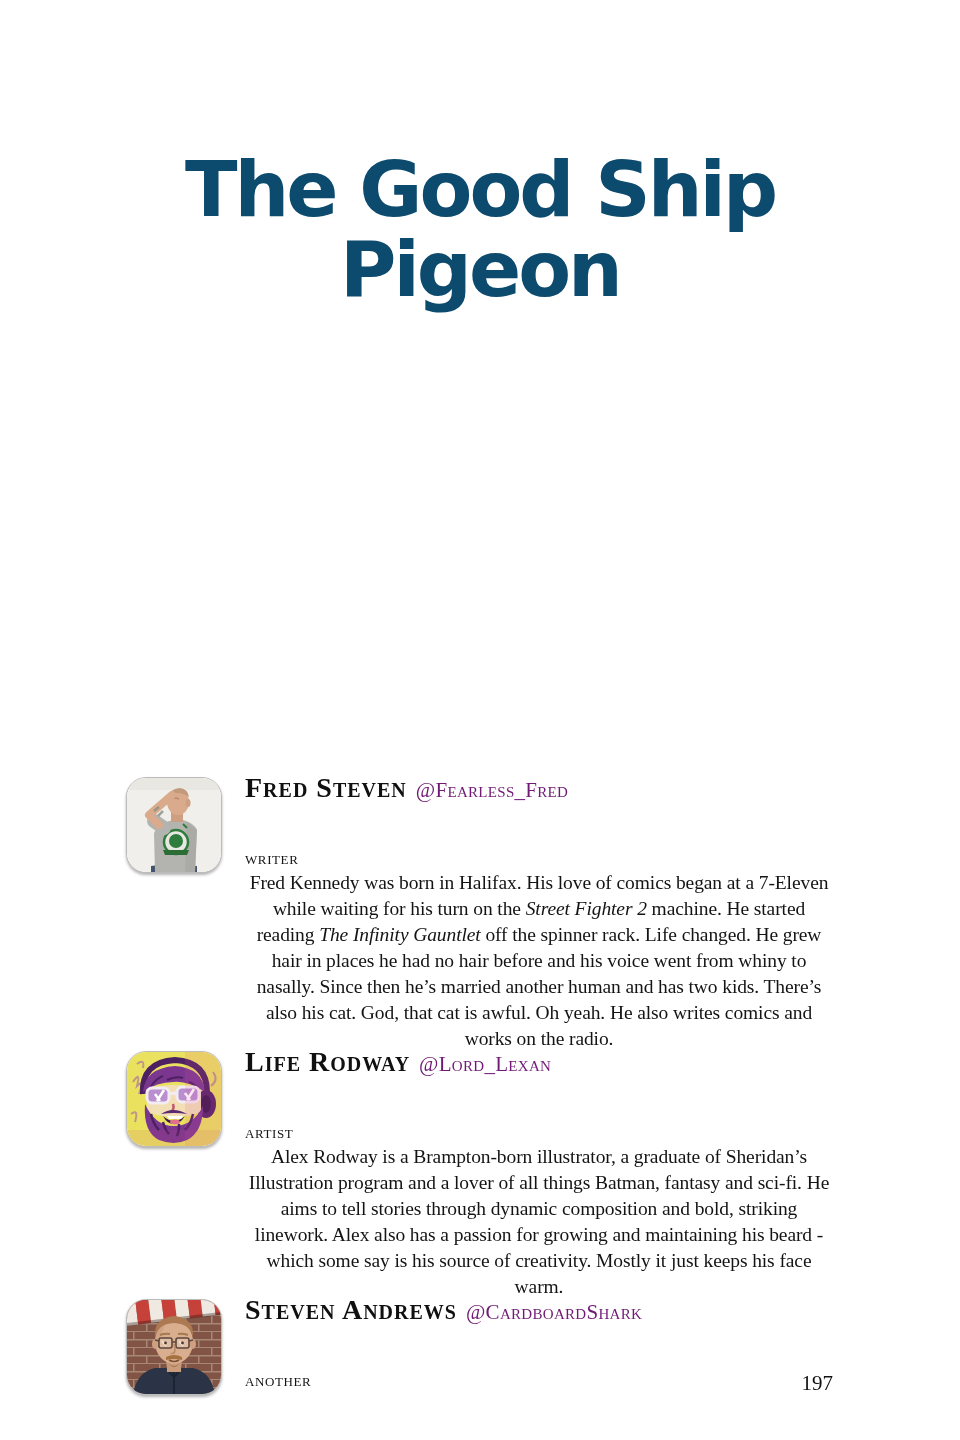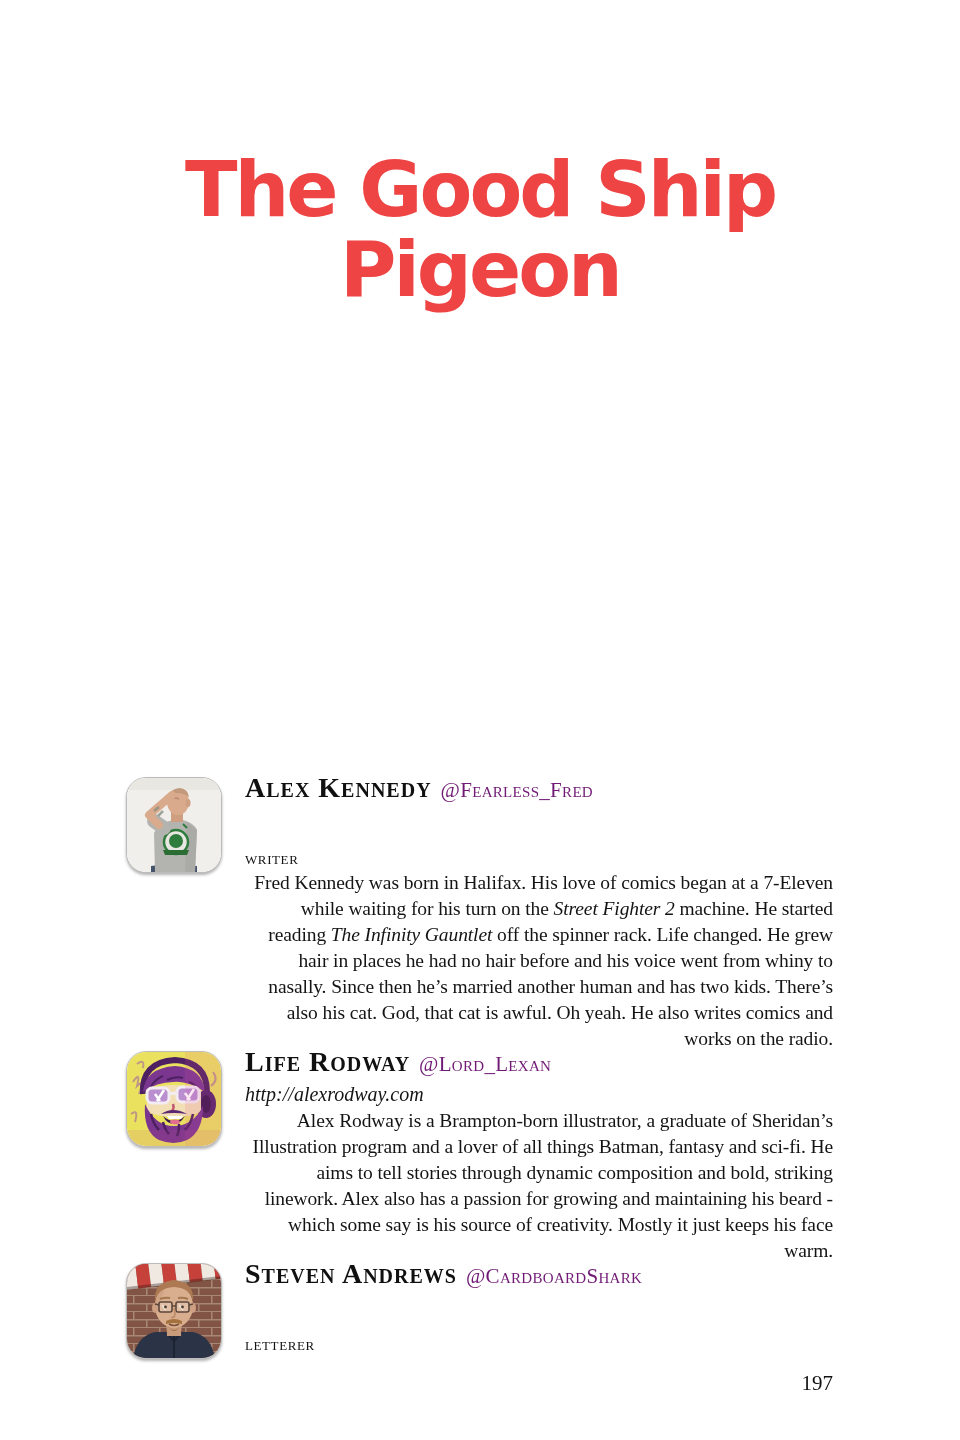--- a/index.html
+++ b/index.html
@@ -4,42 +4,42 @@
 <style>
   html,body{margin:0;padding:0;background:#ffffff;}
   .page{
     position:relative;width:960px;height:1440px;background:#ffffff;
     font-family:"Liberation Serif",serif;color:#121212;overflow:hidden;
   }
   
   .title{
     position:absolute;left:0;top:150px;width:100%;text-align:center;
     font-family:"DejaVu Sans",sans-serif;font-weight:bold;
-    font-size:77px;line-height:80px;letter-spacing:-3px;color:#ef4444;
+    font-size:77px;line-height:80px;letter-spacing:-3px;color:#0c4a6e;
   }
   
   .credits{position:absolute;left:245px;top:772px;width:588px;}
   .contrib{position:relative;margin-bottom:-6px;}
   .name-line{line-height:32px;white-space:nowrap;}
   .name{
     font-size:28px;font-weight:bold;font-variant:small-caps;
     letter-spacing:1px;color:#101010;
   }
   .handle{
     font-size:21px;font-variant:small-caps;
     margin-left:9px;letter-spacing:.3px;color:#701a75;
   }
   .role{
     font-size:19px;font-variant:small-caps;line-height:20px;
     letter-spacing:.6px;color:#141414;margin-top:40px;
   }
   .url{font-size:20px;font-style:italic;line-height:24px;color:#141414;}
   .bio{
     margin:2px 0 0 0;font-size:19.5px;line-height:26px;
-    letter-spacing:-.1px;color:#141414;text-align:right;
+    letter-spacing:-.1px;color:#141414;text-align:center;
   }
   .bio.justified{text-align:justify;}
   .italic{font-style:italic;}
   
   .avatar{
     position:absolute;left:-119px;top:5px;width:94px;height:94px;
     border-radius:20px;overflow:hidden;border:1px solid #bcbcbc;
     box-shadow:0 2px 3px rgba(0,0,0,.30);background:#fff;
   }
   .avatar svg{display:block;width:100%;height:100%;}
@@ -78,21 +78,21 @@
           <ellipse cx="51" cy="24" rx="11" ry="13" fill="#d9aa8b"></ellipse>
           <path d="M40,20 Q44,10 53,10 Q61,11 62,19 Q56,15 51,15 Q44,15 40,20 Z" fill="#c3997c"></path>
           <ellipse cx="61" cy="25" rx="2.5" ry="4" fill="#cf9f82"></ellipse>
           <path d="M44,21 Q48,19 52,21" stroke="#b98a6e" stroke-width="1.5" fill="none"></path>
           <line x1="37" y1="50" x2="27" y2="43" stroke="#b3b3af" stroke-width="14" stroke-linecap="round"></line>
           <polyline points="32,47 22,37 45,17" fill="none" stroke="#d9aa8b" stroke-width="8" stroke-linecap="round" stroke-linejoin="round"></polyline>
           <path d="M27,33 l5,-4 M31,38 l5,-5" stroke="#8a8f84" stroke-width="2.5" opacity=".8"></path>
         </svg>
       </div>
       <div class="name-line">
-        <span class="name">Alex Kennedy</span><span class="handle">@Fearless_Fred</span>
+        <span class="name">Fred Steven</span><span class="handle">@Fearless_Fred</span>
       </div>
       <div class="role">writer</div>
       <p class="bio"><span>Fred Kennedy was born in Halifax. His love of comics began at a 7-Eleven while waiting for his turn on the </span><span class="italic">Street Fighter 2</span><span> machine. He started reading </span><span class="italic">The Infinity Gauntlet</span><span> off the spinner rack. Life changed. He grew hair in places he had no hair before and his voice went from whiny to nasally. Since then he’s married another human and has two kids. There’s also his cat. God, that cat is awful. Oh yeah. He also writes comics and works on the radio.</span></p>
     </section>
 
     <section class="contrib">
       <div class="avatar">
         <svg viewBox="0 0 94 94" aria-hidden="true">
           <rect width="94" height="94" fill="#eae25f"></rect>
           <g stroke="#9a5aa8" stroke-width="2" fill="none" opacity=".55">
@@ -120,21 +120,21 @@
           <path d="M36,64 Q47,74 58,64 Q53,72 47,72 Q40,72 36,64 Z" fill="#3c1750"></path>
           <path d="M40,64 L56,64 L54,67 L42,67 Z" fill="#ffffff"></path>
           <ellipse cx="48" cy="70" rx="5" ry="2.5" fill="#e0708e"></ellipse>
           <rect x="58" width="36" height="94" fill="#e3559a" opacity=".14"></rect>
           <rect y="78" width="94" height="16" fill="#c4487e" opacity=".12"></rect>
         </svg>
       </div>
       <div class="name-line">
         <span class="name">Life Rodway</span><span class="handle">@Lord_Lexan</span>
       </div>
-      <div class="url">http://alexrodway.com</div>
+      <div class="role">artist</div>
       <p class="bio"><span>Alex Rodway is a Brampton-born illustrator, a graduate of Sheridan’s Illustration program and a lover of all things Batman, fantasy and sci-fi. He aims to tell stories through dynamic composition and bold, striking linework. Alex also has a passion for growing and maintaining his beard - which some say is his source of creativity. Mostly it just keeps his face warm.</span></p>
     </section>
 
     <section class="contrib">
       <div class="avatar">
         <svg viewBox="0 0 94 94" aria-hidden="true">
           <defs>
             <pattern id="bricks" width="26" height="16" patternUnits="userSpaceOnUse">
               <rect width="26" height="16" fill="#8d5f4e"></rect>
               <rect width="26" height="1.5" y="7" fill="#bb9a86"></rect>
@@ -178,20 +178,20 @@
           <path d="M33,35 q5,-2 10,-1 M51,34 q5,-1 10,1" stroke="#a5794f" stroke-width="2" fill="none"></path>
           <path d="M47,44 q2,6 0,9 q-2,1 -3,0" stroke="#b98a68" stroke-width="1.6" fill="none"></path>
           <path d="M39,57 Q47,53 55,57 L55,60 Q47,58 39,60 Z" fill="#a5713f"></path>
           <path d="M41,62 Q47,72 53,62 Q50,66 47,66 Q44,66 41,62 Z" fill="#a5713f"></path>
           <path d="M42,60 Q47,63 52,60" stroke="#7c5138" stroke-width="1.6" fill="none"></path>
         </svg>
       </div>
       <div class="name-line">
         <span class="name">Steven Andrews</span><span class="handle">@CardboardShark</span>
       </div>
-      <div class="role">letterer</div>
+      <div class="role">another</div>
     </section>
 
   </main>
 
   <div class="page-number">197</div>
 
 </div>
 
 </body></html>

